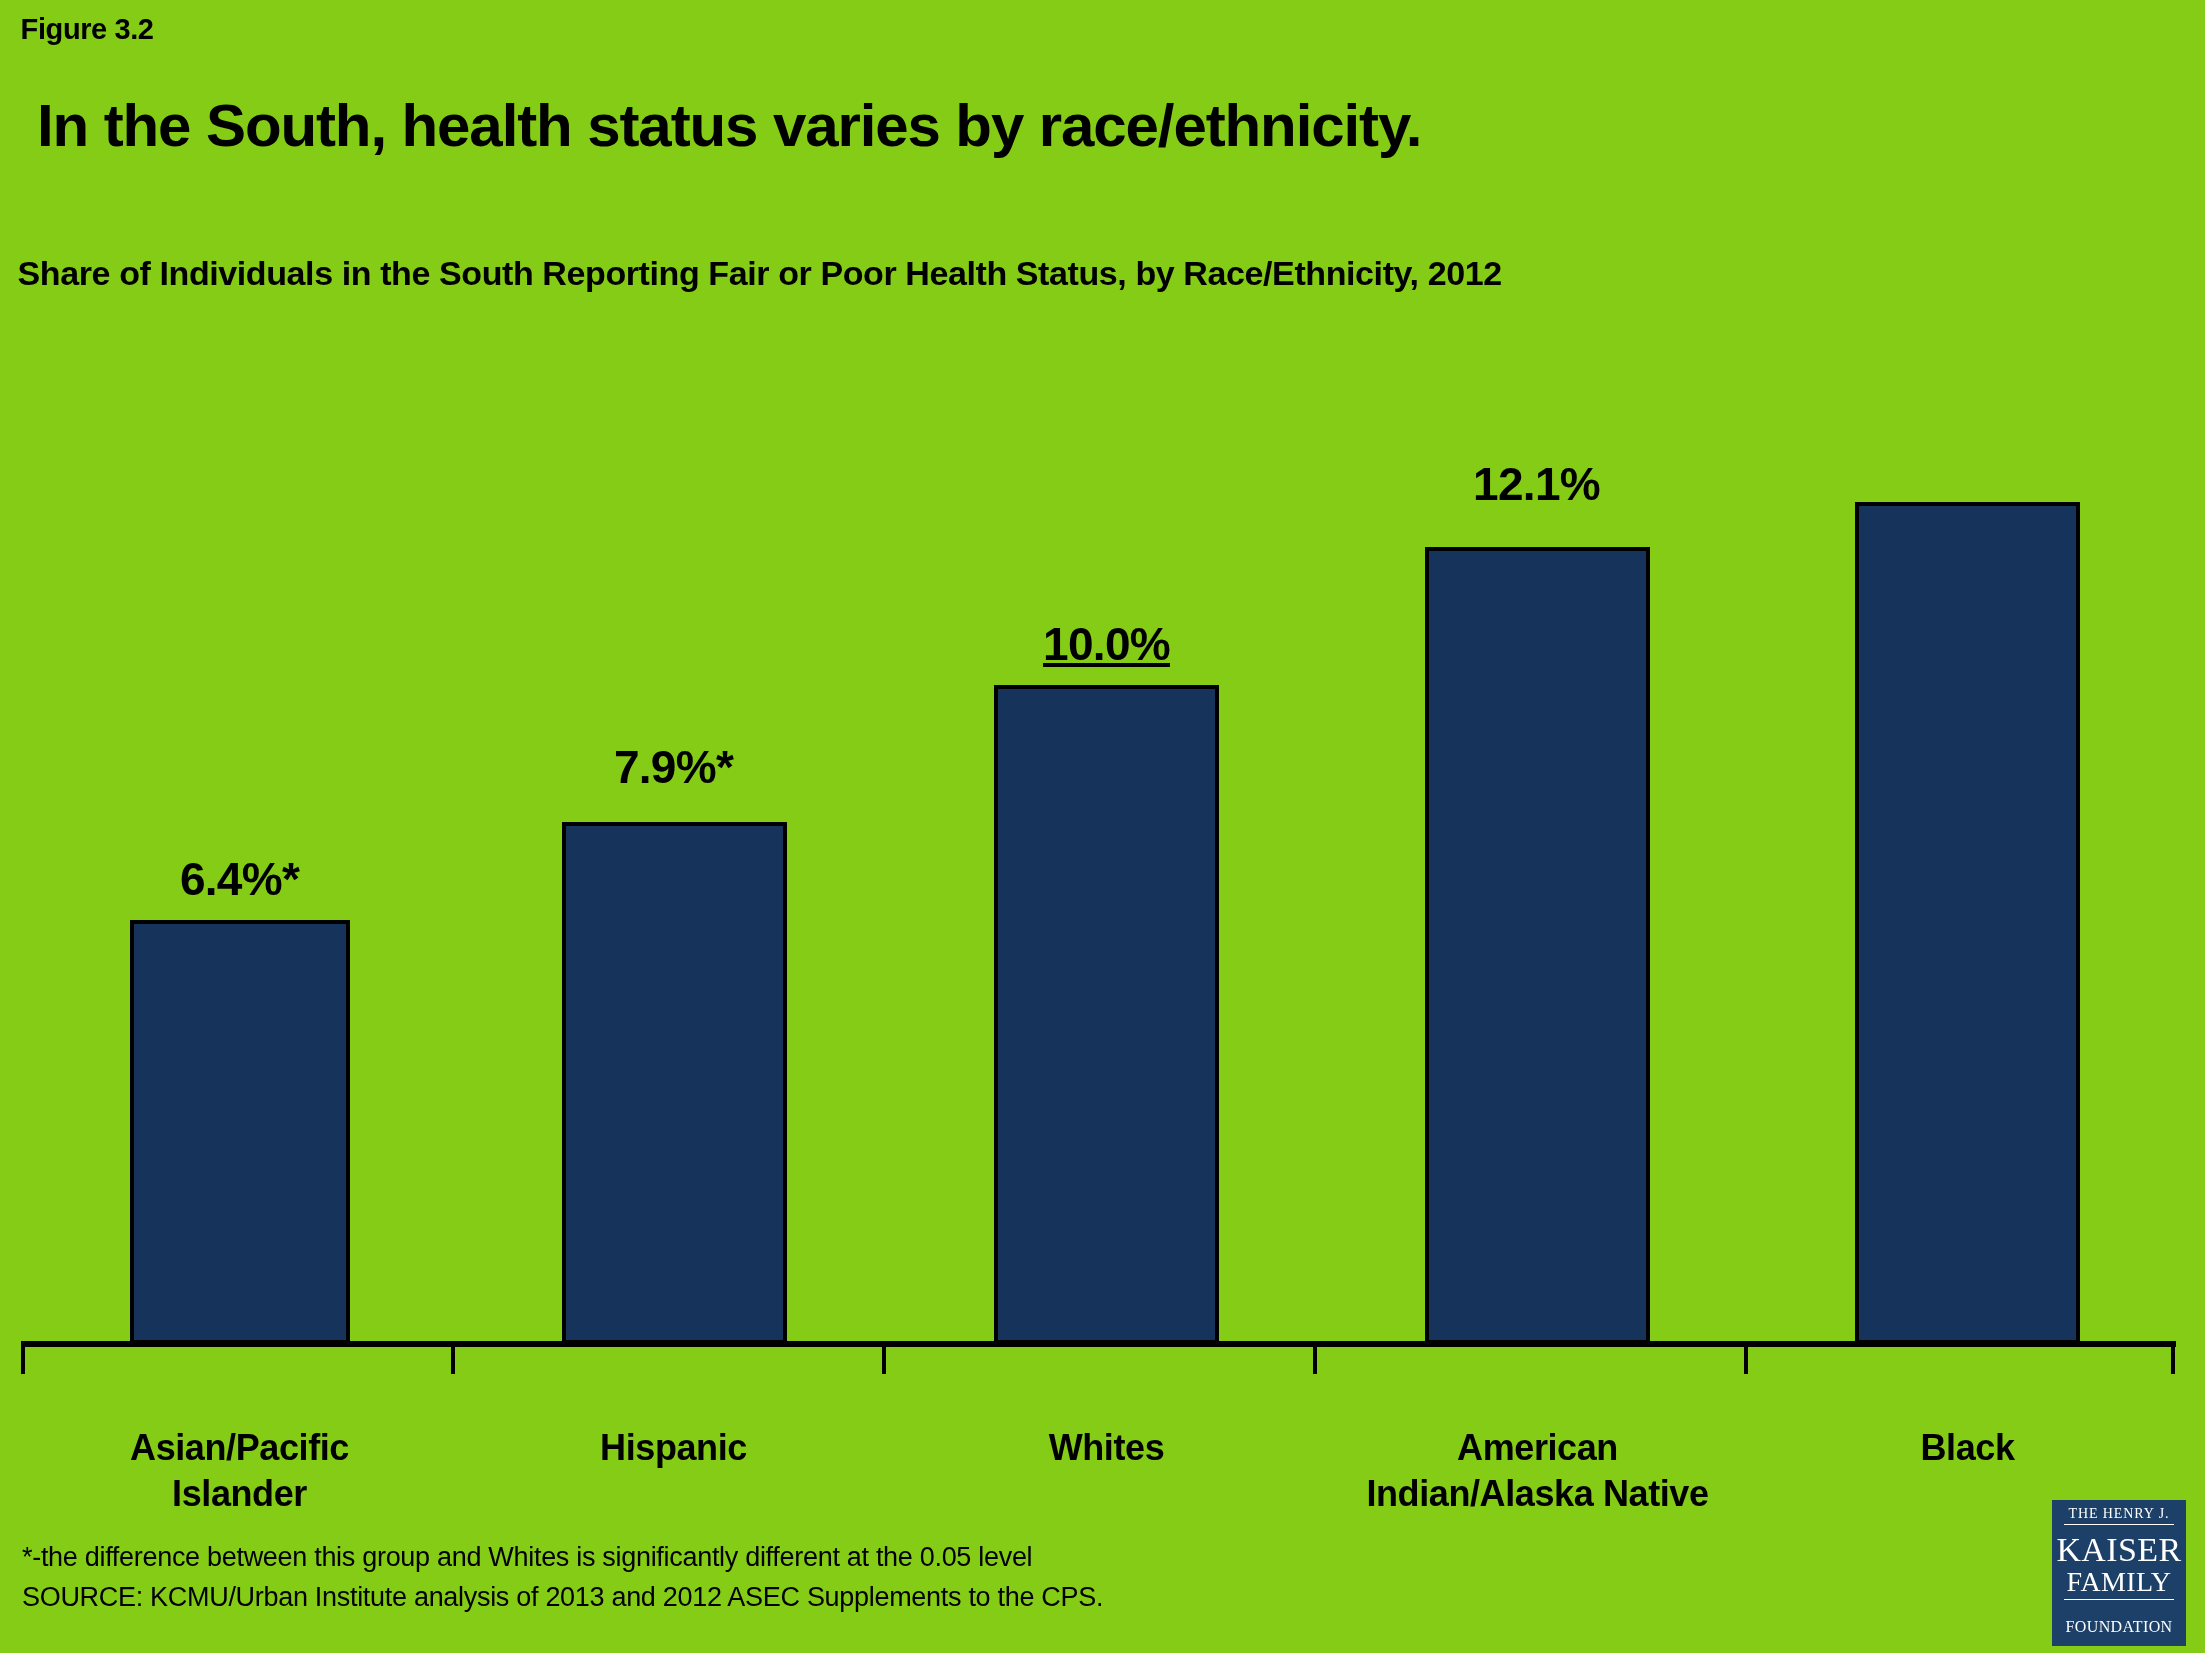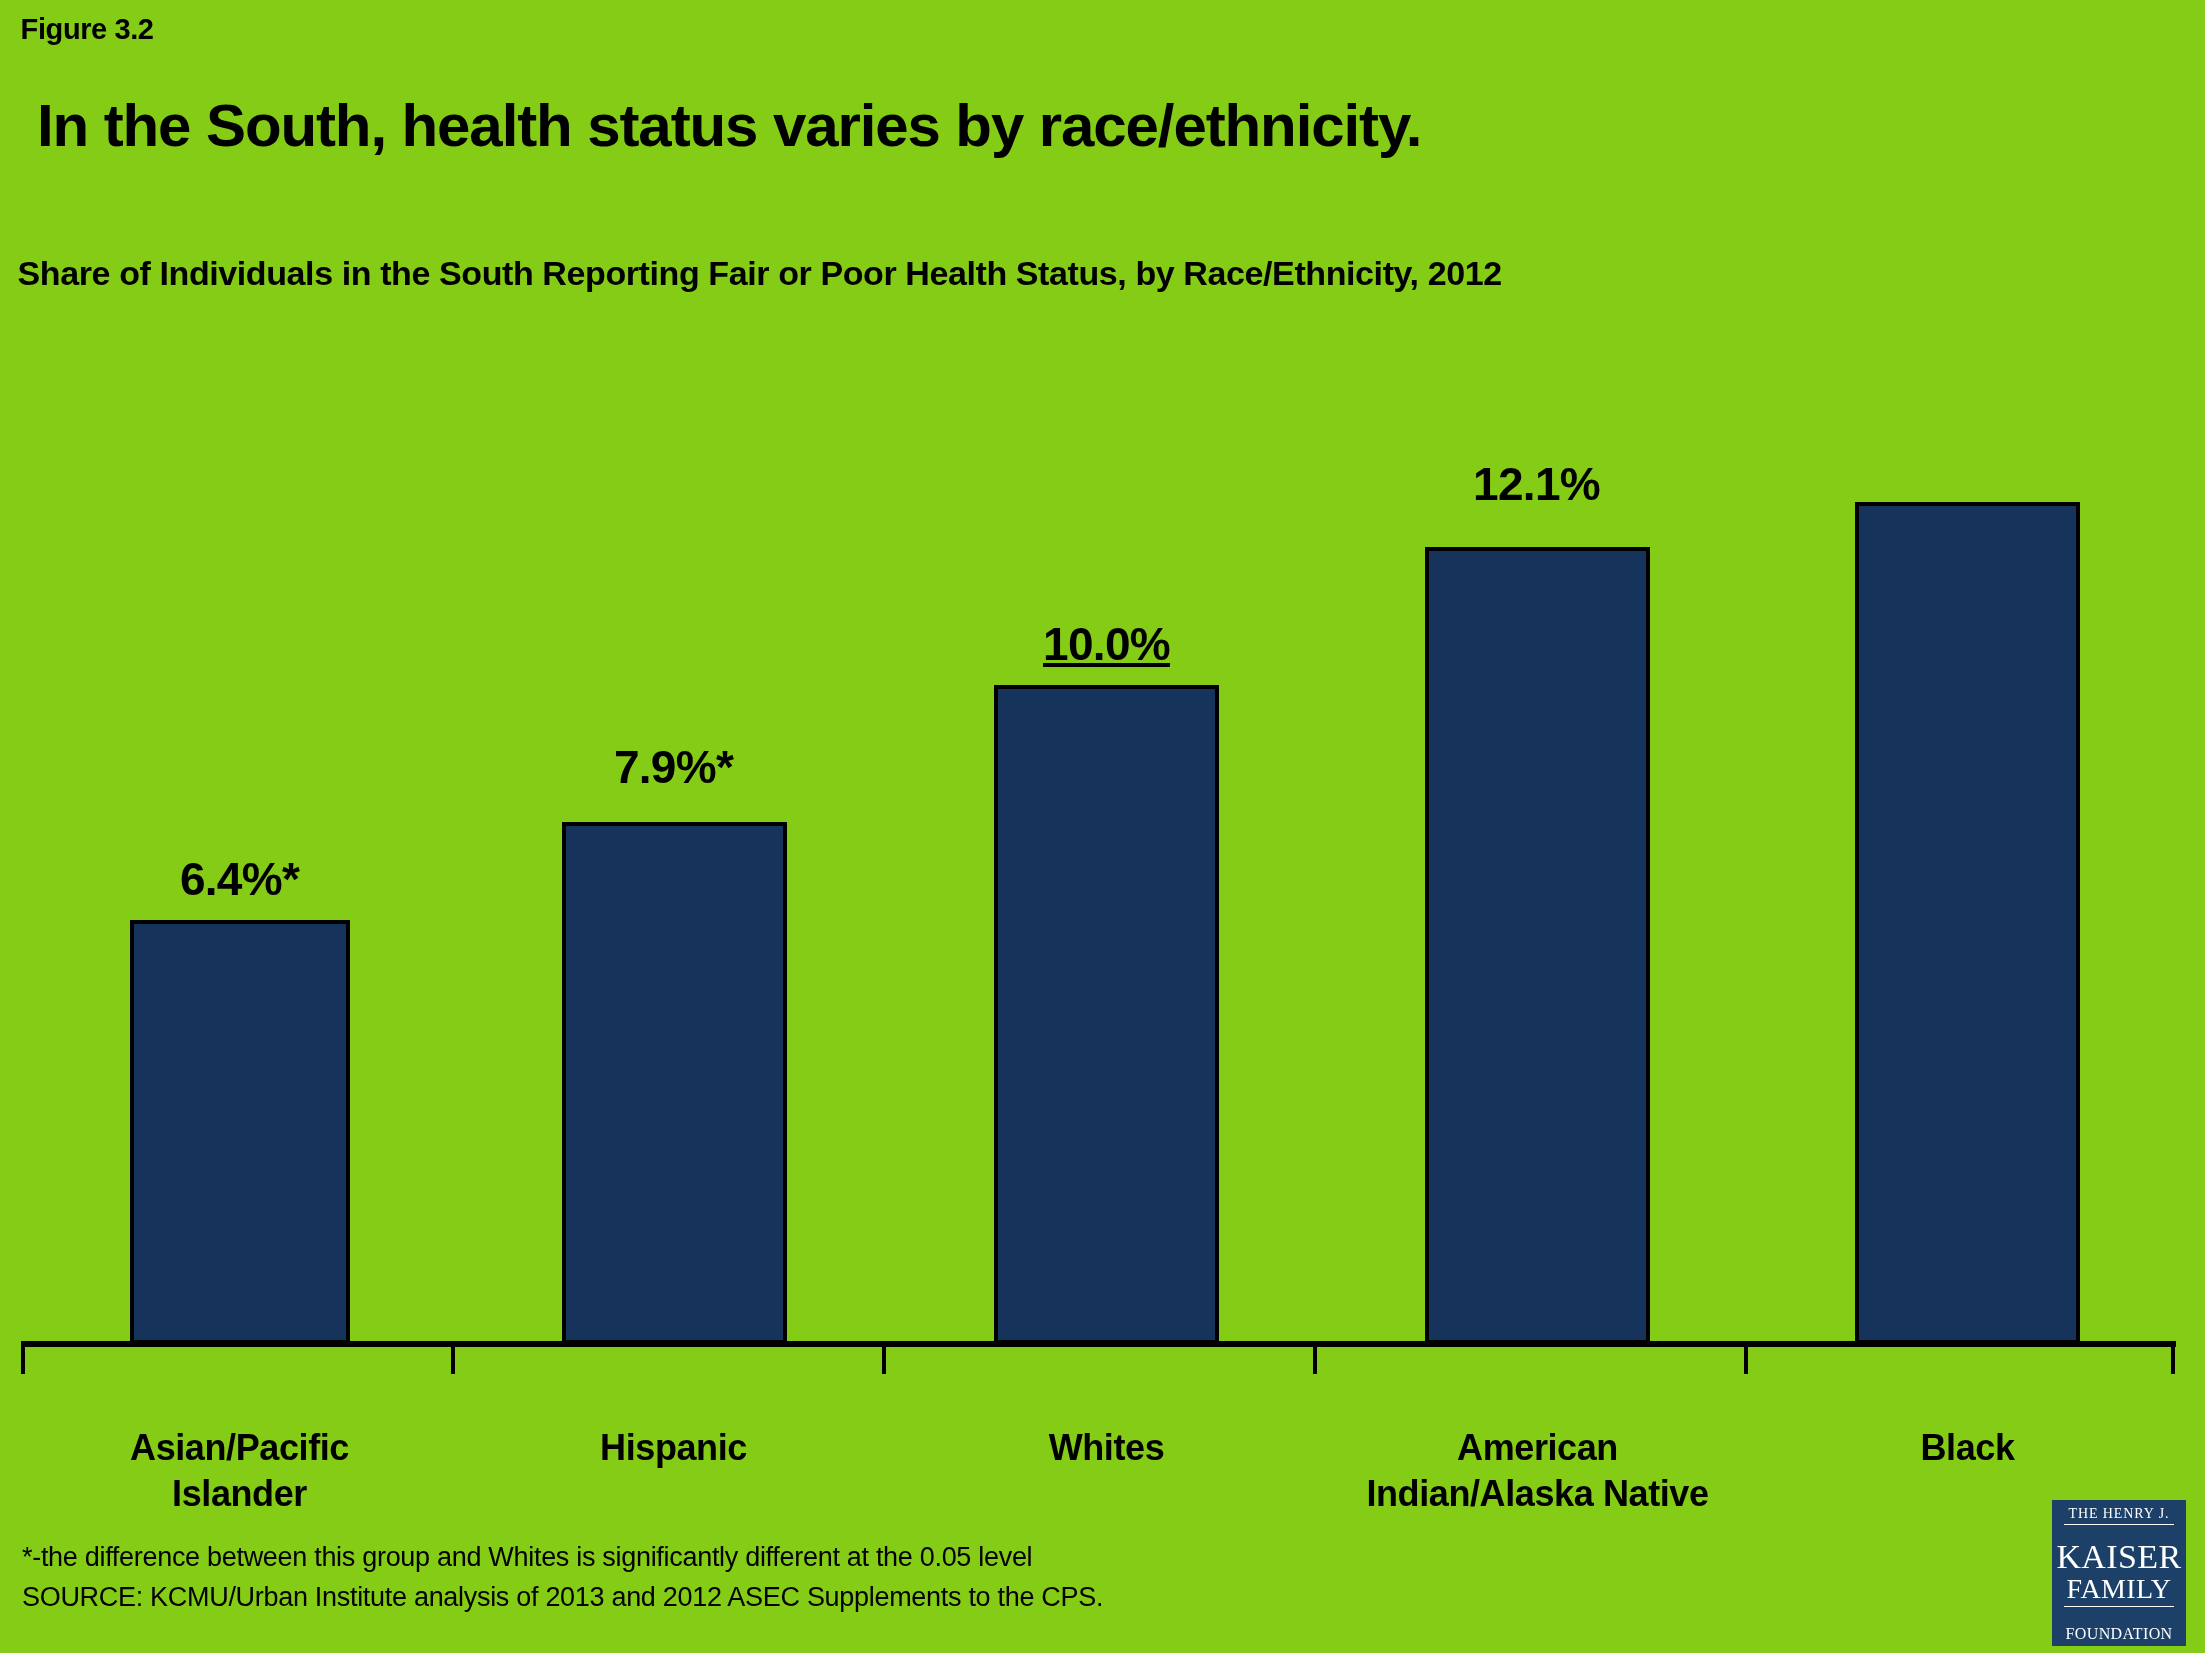--- a/index.html
+++ b/index.html
@@ -148,21 +148,21 @@
     line-height: 1;
     padding-bottom: 2.9px;
     border-bottom: 1.5px solid #ffffff;
     width: 110px;
     text-align: center;
   }
   #kff-logo .kff-line2 {
     font-size: 34px;
     line-height: 1.02;
     letter-spacing: 0.4px;
-    margin-top: 15px;
+    margin-top: 8px;
   }
   #kff-logo .kff-line3 {
     font-size: 28px;
     line-height: 1.02;
     letter-spacing: 0.4px;
     padding-bottom: 2.2px;
     border-bottom: 1.5px solid #ffffff;
     width: 110px;
     text-align: center;
   }

